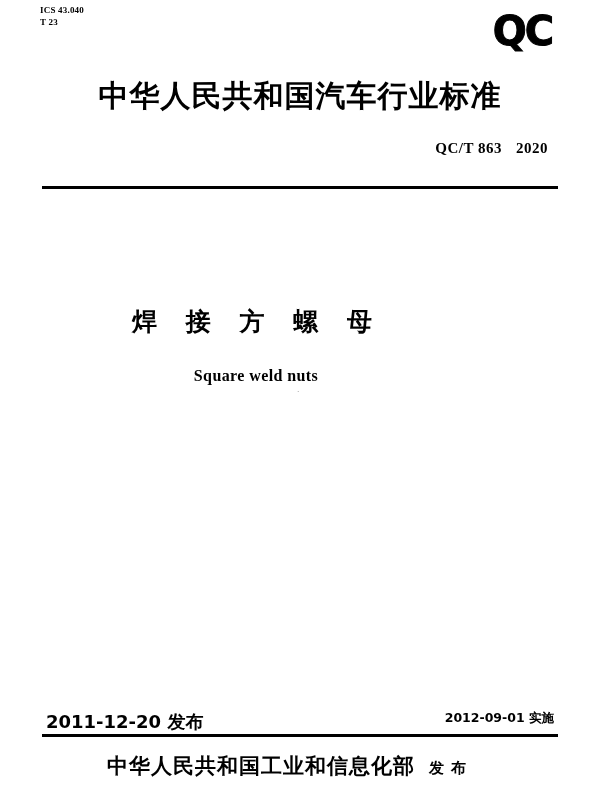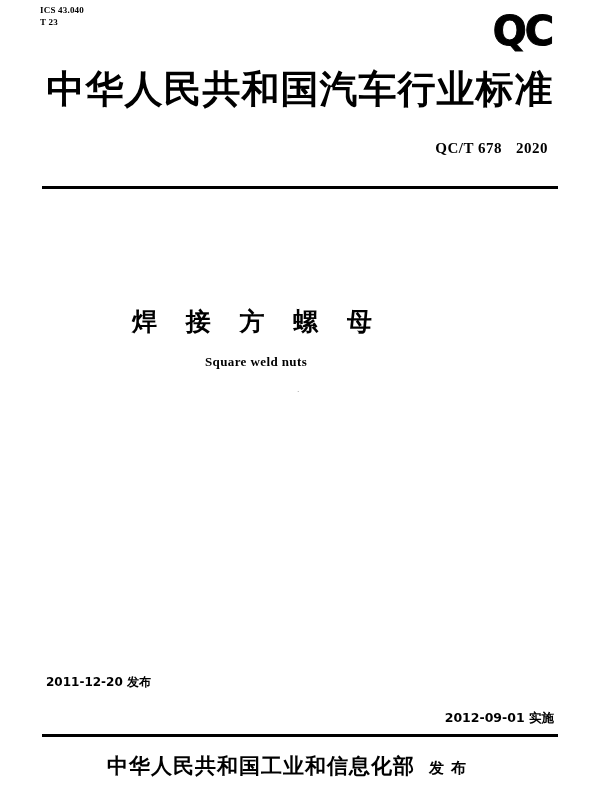--- a/index.html
+++ b/index.html
@@ -47,26 +47,26 @@
     font-size: 40px;
     line-height: 58px;
     letter-spacing: -2px;
     -webkit-text-stroke: 1px #000;
   }
 
   
   .cn-header {
     position: absolute;
     left: 0;
-    top: 64px;
+    top: 76px;
     width: 600px;
     text-align: center;
     font-family: "DejaVu Sans", sans-serif;
     font-weight: bold;
-    font-size: 38px;
+    font-size: 30px;
     letter-spacing: 1px;
     color: #000;
   }
 
   
   .std-number {
     position: absolute;
     right: 52px;
     top: 140px;
     font-family: "Liberation Serif", serif;
@@ -95,37 +95,37 @@
     text-align: center;
     font-family: "DejaVu Sans", sans-serif;
     font-weight: bold;
     font-size: 25px;
     letter-spacing: 10px;
     text-indent: 10px;
   }
   .title-en {
     position: absolute;
     left: 0;
-    top: 354px;
+    top: 367px;
     width: 512px;
     text-align: center;
     font-family: "Liberation Serif", serif;
     font-weight: bold;
-    font-size: 13px;
+    font-size: 16px;
     letter-spacing: 0.4px;
   }
 
   
   .date-issue {
     position: absolute;
     left: 46px;
-    top: 674px;
-    font-family: "DejaVu Sans", sans-serif;
-    font-weight: bold;
-    font-size: 12px;
+    top: 710px;
+    font-family: "DejaVu Sans", sans-serif;
+    font-weight: bold;
+    font-size: 18px;
     letter-spacing: 0px;
   }
   .date-impl {
     position: absolute;
     right: 46px;
     top: 710px;
     font-family: "DejaVu Sans", sans-serif;
     font-weight: bold;
     font-size: 12.5px;
     letter-spacing: 0px;
@@ -171,21 +171,21 @@
   <div class="ics-block">
     <span class="ics-line">ICS 43.040</span>
     <span class="ics-line">T 23</span>
   </div>
 
   <div class="qc-logo">QC</div>
 
   <div class="cn-header">中华人民共和国汽车行业标准</div>
 
   <div class="std-number">
-    <span>QC/T 678</span><span class="sp"></span><span>2020</span>
+    <span>QC/T 863</span><span class="sp"></span><span>2020</span>
   </div>
 
   <div class="rule-top"></div>
 
   <div class="title-cn">焊 接 方 螺 母</div>
   <div class="title-en">Square weld nuts</div>
   <div class="tiny-mark">·</div>
 
   <div class="date-issue">2011-12-20 发布</div>
   <div class="date-impl">2012-09-01 实施</div>

